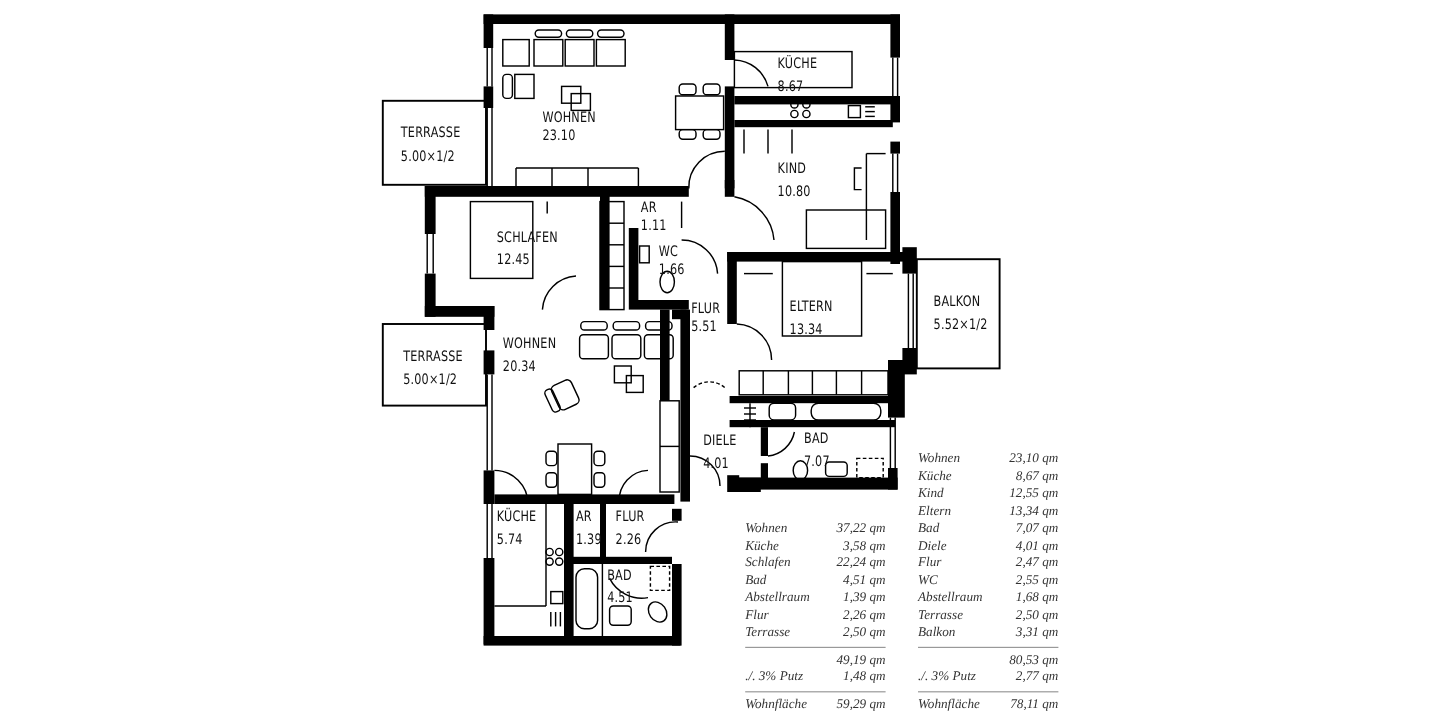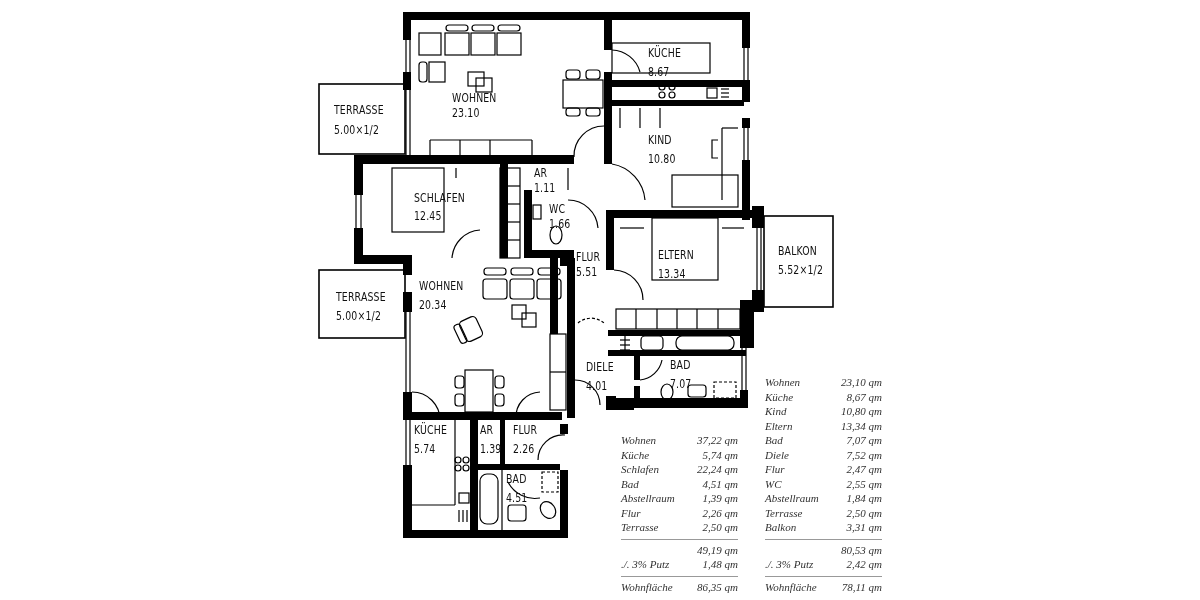--- a/index.html
+++ b/index.html
@@ -296,21 +296,21 @@
   <div style="margin-top:4px;">4.51</div>
 </div>
 
 <div class="area-table" style="left:621px;top:433px;width:117px;">
   <div class="row">
       <span>Wohnen</span>
       <span class="val">37,22 qm</span>
     </div>
   <div class="row">
       <span>Küche</span>
-      <span class="val">5,74 qm</span>
+      <span class="val">3,58 qm</span>
     </div>
   <div class="row">
       <span>Schlafen</span>
       <span class="val">22,24 qm</span>
     </div>
   <div class="row">
       <span>Bad</span>
       <span class="val">4,51 qm</span>
     </div>
   <div class="row">
@@ -330,76 +330,76 @@
       <span></span>
       <span class="val">49,19 qm</span>
     </div>
   <div class="row">
       <span>./. 3% Putz</span>
       <span class="val">1,48 qm</span>
     </div>
   <div class="rule"></div>
   <div class="row">
       <span>Wohnfläche</span>
-      <span class="val">86,35 qm</span>
+      <span class="val">59,29 qm</span>
     </div>
 </div>
 
 <div class="area-table" style="left:765px;top:375px;width:117px;">
   <div class="row">
       <span>Wohnen</span>
       <span class="val">23,10 qm</span>
     </div>
   <div class="row">
       <span>Küche</span>
       <span class="val">8,67 qm</span>
     </div>
   <div class="row">
       <span>Kind</span>
-      <span class="val">10,80 qm</span>
+      <span class="val">12,55 qm</span>
     </div>
   <div class="row">
       <span>Eltern</span>
       <span class="val">13,34 qm</span>
     </div>
   <div class="row">
       <span>Bad</span>
       <span class="val">7,07 qm</span>
     </div>
   <div class="row">
       <span>Diele</span>
-      <span class="val">7,52 qm</span>
+      <span class="val">4,01 qm</span>
     </div>
   <div class="row">
       <span>Flur</span>
       <span class="val">2,47 qm</span>
     </div>
   <div class="row">
       <span>WC</span>
       <span class="val">2,55 qm</span>
     </div>
   <div class="row">
       <span>Abstellraum</span>
-      <span class="val">1,84 qm</span>
+      <span class="val">1,68 qm</span>
     </div>
   <div class="row">
       <span>Terrasse</span>
       <span class="val">2,50 qm</span>
     </div>
   <div class="row">
       <span>Balkon</span>
       <span class="val">3,31 qm</span>
     </div>
   <div class="rule"></div>
   <div class="row">
       <span></span>
       <span class="val">80,53 qm</span>
     </div>
   <div class="row">
       <span>./. 3% Putz</span>
-      <span class="val">2,42 qm</span>
+      <span class="val">2,77 qm</span>
     </div>
   <div class="rule"></div>
   <div class="row">
       <span>Wohnfläche</span>
       <span class="val">78,11 qm</span>
     </div>
 </div>
 
 </body></html>

